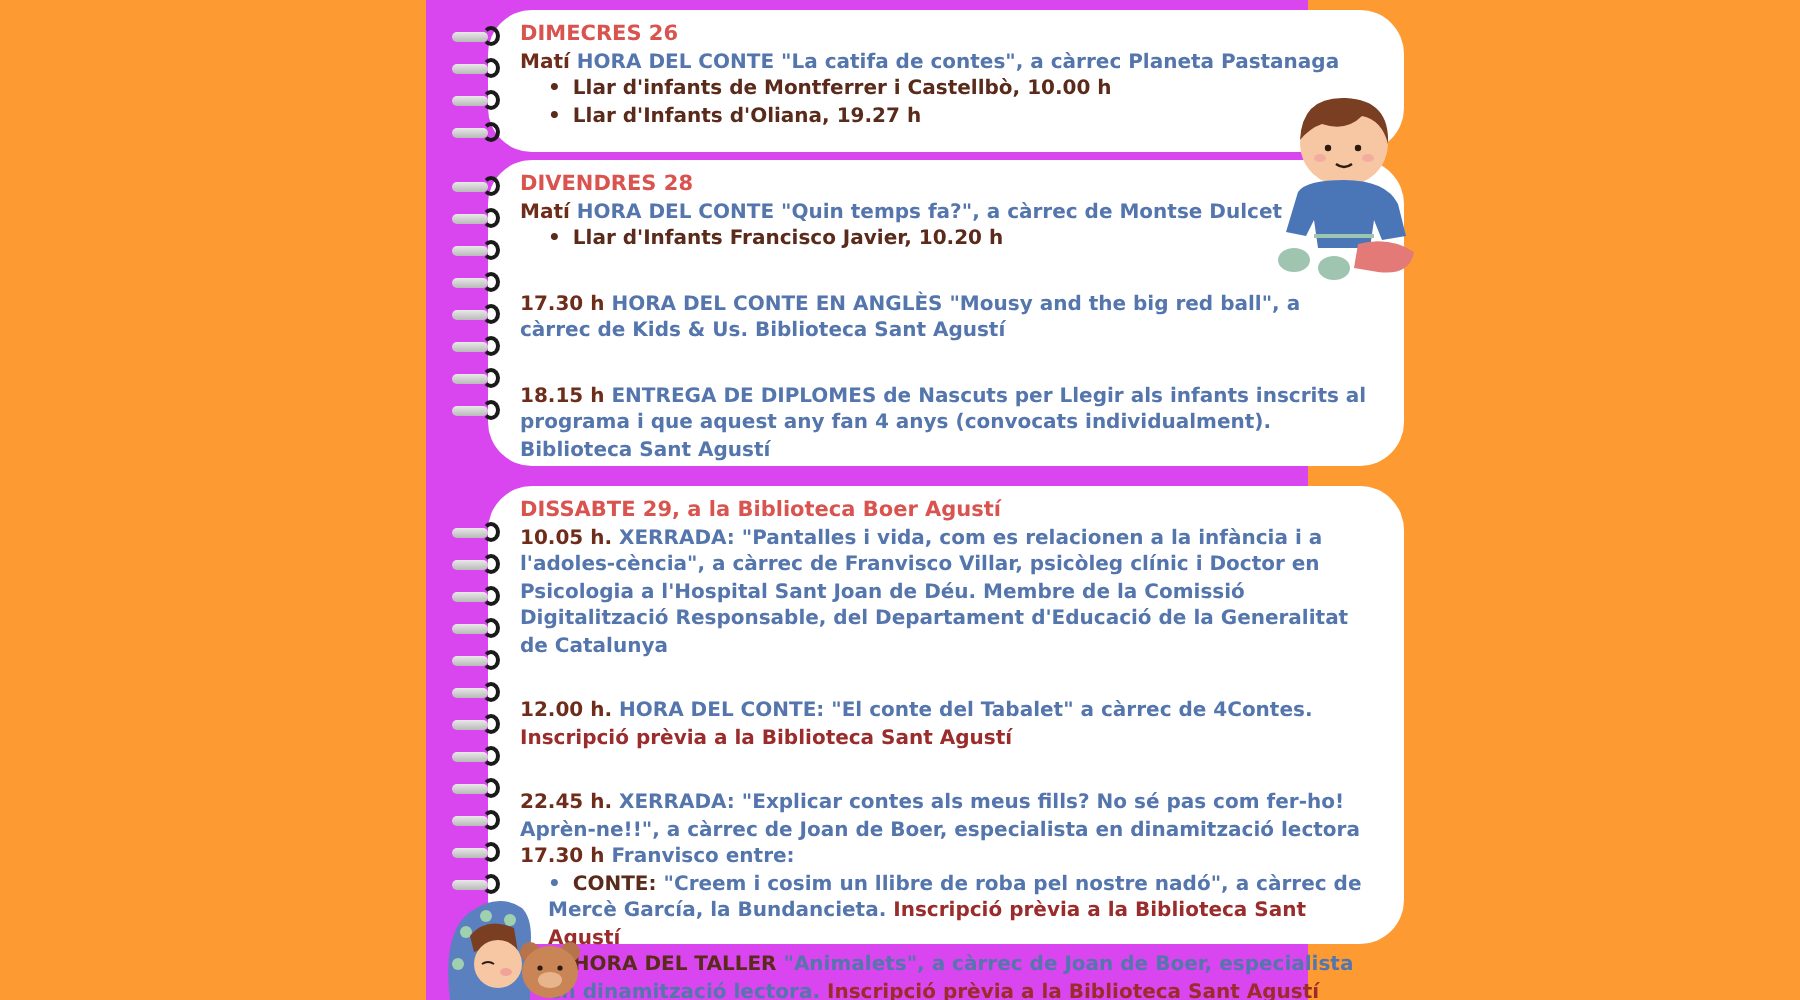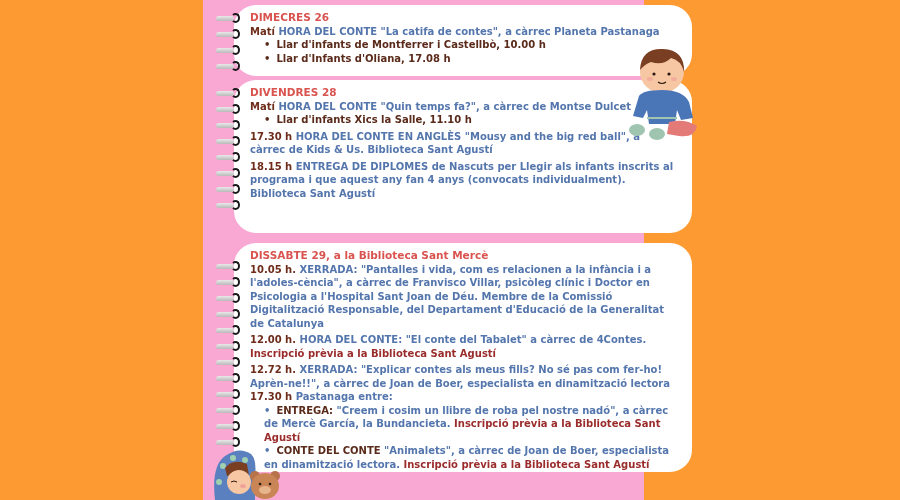--- a/index.html
+++ b/index.html
@@ -4,23 +4,23 @@
   <style>
     * { box-sizing: border-box; margin: 0; padding: 0; }
     html, body { width: 900px; height: 500px; overflow: hidden; }
     body {
       background: #fd9a32;
       font-family: "DejaVu Sans", sans-serif;
       position: relative;
     }
     .panel {
       position: absolute;
-      left: 203px; top: 0;
+      left: 213px; top: 0;
       width: 441px; height: 500px;
-      background: #f9a8d4;
+      background: #d946ef;
     }
     .card {
       position: absolute;
       left: 31px;
       width: 458px;
       background: #ffffff;
       border-radius: 22px;
       padding: 6px 10px 4px 16px;
     }
     .card1 { top: 5px; height: 71px; }
@@ -61,21 +61,21 @@
     }
     .wrap { white-space: normal; }
     .day { color: #d9534f; font-size: 10.5px; }
     .t { color: #6e2c1a; }
     .brown { color: #5a2a1a; }
     .ins { color: #9b2c2c; }
     .bul { padding-left: 14px; color: #5a2a1a; }
     .bul::before { content: "•"; margin-right: 6px; }
     .bul2 { padding-left: 14px; }
     .bul2 .dot { color: #5476ad; margin-right: 6px; }
-    .gap { margin-top: 3px; }
+    .gap { margin-top: 19px; }
 
     .boy {
       position: absolute;
       left: 420px; top: 46px;
       width: 78px; height: 96px;
     }
     .girl {
       position: absolute;
       left: 6px; top: 446px;
       width: 90px; height: 54px;
@@ -104,21 +104,21 @@
           <span class="bar"></span>
           <span class="hook"></span>
         </div>
     </div>
     <div class="line day">DIMECRES 26</div>
     <div class="line">
       <span class="t">Matí</span>
       <span>HORA DEL CONTE "La catifa de contes", a càrrec Planeta Pastanaga</span>
     </div>
     <div class="line bul">Llar d'infants de Montferrer i Castellbò, 10.00 h</div>
-    <div class="line bul">Llar d'Infants d'Oliana, 17.08 h</div>
+    <div class="line bul">Llar d'Infants d'Oliana, 19.27 h</div>
   </div>
 
   <div class="card card2">
     <div class="rings">
       <div class="ring" style="top:8px">
           <span class="bar"></span>
           <span class="hook"></span>
         </div>
       <div class="ring" style="top:24px">
           <span class="bar"></span>
@@ -147,21 +147,21 @@
       <div class="ring" style="top:120px">
           <span class="bar"></span>
           <span class="hook"></span>
         </div>
     </div>
     <div class="line day">DIVENDRES 28</div>
     <div class="line">
       <span class="t">Matí</span>
       <span>HORA DEL CONTE "Quin temps fa?", a càrrec de Montse Dulcet</span>
     </div>
-    <div class="line bul">Llar d'infants Xics la Salle, 11.10 h</div>
+    <div class="line bul">Llar d'Infants Francisco Javier, 10.20 h</div>
     <div class="line wrap gap" style="width:410px">
       <span class="t">17.30 h</span>
       <span>HORA DEL CONTE EN ANGLÈS "Mousy and the big red ball", a càrrec de Kids &amp; Us. Biblioteca Sant Agustí</span>
     </div>
     <div class="line wrap gap" style="width:430px">
       <span class="t">18.15 h</span>
       <span>ENTREGA DE DIPLOMES de Nascuts per Llegir als infants inscrits al programa i que aquest any fan 4 anys (convocats individualment). Biblioteca Sant Agustí</span>
     </div>
   </div>
 
@@ -209,46 +209,46 @@
         </div>
       <div class="ring" style="top:178px">
           <span class="bar"></span>
           <span class="hook"></span>
         </div>
       <div class="ring" style="top:194px">
           <span class="bar"></span>
           <span class="hook"></span>
         </div>
     </div>
-    <div class="line day">DISSABTE 29, a la Biblioteca Sant Mercè</div>
+    <div class="line day">DISSABTE 29, a la Biblioteca Boer Agustí</div>
     <div class="line wrap" style="width:425px">
       <span class="t">10.05 h.</span>
       <span>XERRADA: "Pantalles i vida, com es relacionen a la infància i a l'adoles-cència", a càrrec de Franvisco Villar, psicòleg clínic i Doctor en Psicologia a l'Hospital Sant Joan de Déu. Membre de la Comissió Digitalització Responsable, del Departament d'Educació de la Generalitat de Catalunya</span>
     </div>
     <div class="line wrap gap" style="width:425px">
       <span class="t">12.00 h.</span>
       <span>HORA DEL CONTE: "El conte del Tabalet" a càrrec de 4Contes.</span>
       <br>
       <span class="ins">Inscripció prèvia a la Biblioteca Sant Agustí</span>
     </div>
     <div class="line wrap gap" style="width:425px">
-      <span class="t">12.72 h.</span>
+      <span class="t">22.45 h.</span>
       <span>XERRADA: "Explicar contes als meus fills? No sé pas com fer-ho! Aprèn-ne!!", a càrrec de Joan de Boer, especialista en dinamització lectora</span>
     </div>
     <div class="line">
       <span class="t">17.30 h</span>
-      <span>Pastanaga entre:</span>
+      <span>Franvisco entre:</span>
     </div>
     <div class="line wrap bul2" style="width:425px">
-      <span class="dot">•</span><span class="brown">ENTREGA:</span>
+      <span class="dot">•</span><span class="brown">CONTE:</span>
       <span>"Creem i cosim un llibre de roba pel nostre nadó", a càrrec de Mercè García, la Bundancieta.</span>
       <span class="ins">Inscripció prèvia a la Biblioteca Sant Agustí</span>
     </div>
     <div class="line wrap bul2" style="width:425px">
-      <span class="dot">•</span><span class="brown">CONTE  DEL CONTE</span>
+      <span class="dot">•</span><span class="brown">HORA  DEL TALLER</span>
       <span>"Animalets", a càrrec de Joan de Boer, especialista en dinamització lectora.</span>
       <span class="ins">Inscripció prèvia a la Biblioteca Sant Agustí</span>
     </div>
   </div>
 
   <svg class="boy" viewBox="0 0 78 96">
     <ellipse cx="39" cy="26" rx="22" ry="21" fill="#f6c7a2"></ellipse>
     <path d="M17 24 Q18 2 40 3 Q62 4 61 26 Q58 14 48 12 Q40 20 28 16 Q22 18 17 24Z" fill="#7a3f22"></path>
     <circle cx="31" cy="28" r="1.6" fill="#2a1a12"></circle>
     <circle cx="46" cy="28" r="1.6" fill="#2a1a12"></circle>

